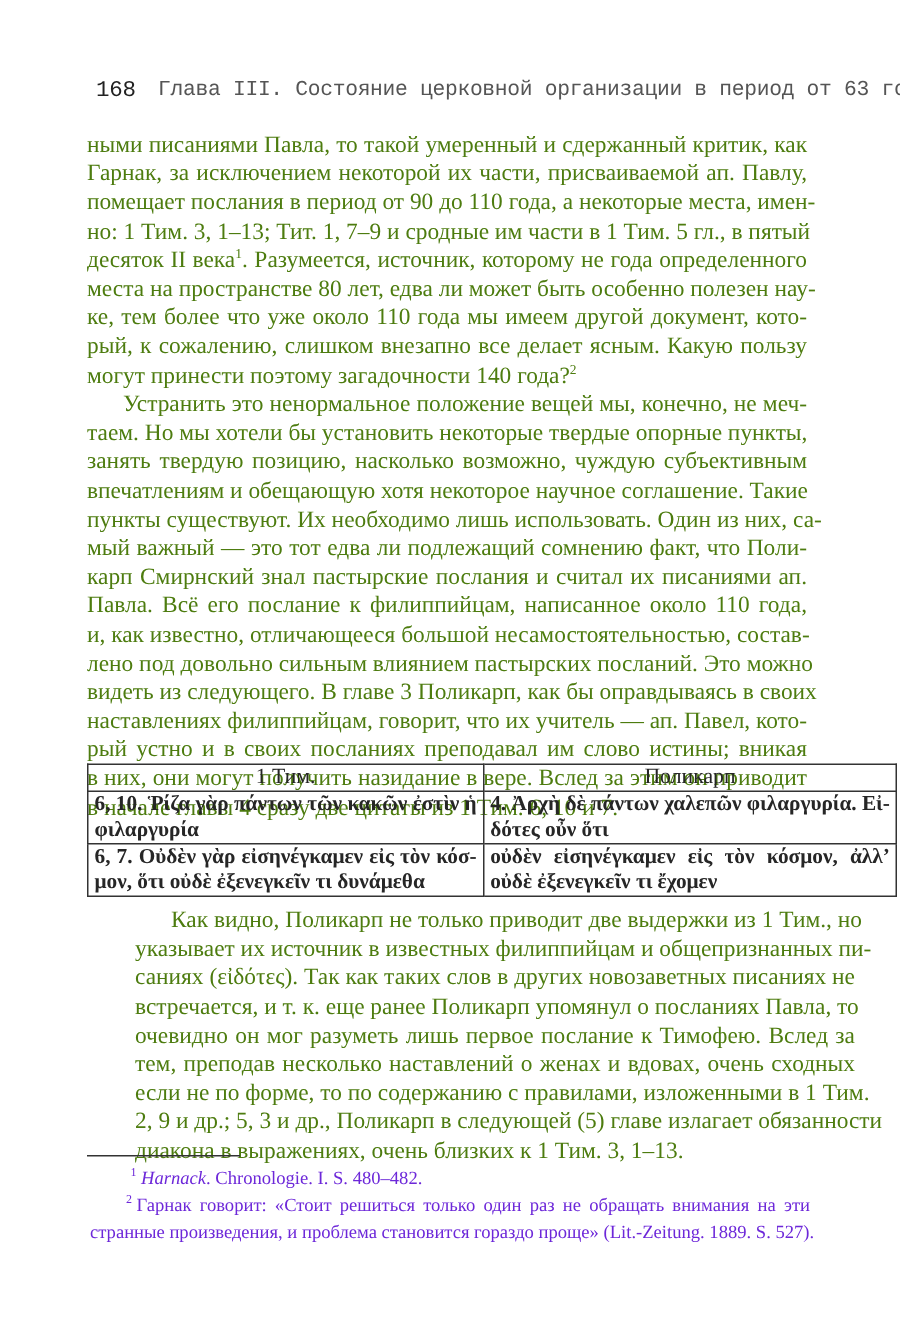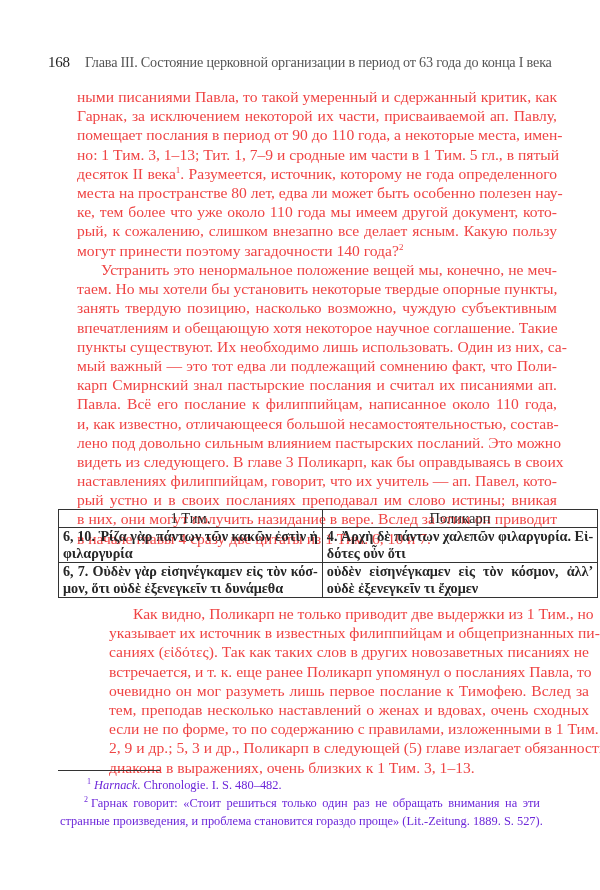--- a/index.html
+++ b/index.html
@@ -1,29 +1,29 @@
 <!DOCTYPE html>
 <html><head>
 <meta charset="utf-8">
 <style>
   html, body { margin:0; padding:0; background:#ffffff; }
   body { width:600px; height:890px; position:relative; overflow:hidden;
          font-family:"DejaVu Serif","Liberation Serif",serif; color:#2a2a2a; }
   .page { position:absolute; left:0; top:0; width:600px; height:890px; background:#fff; }
 
-  .running-head { position:absolute; left:48px; top:49px; width:490px; height:22px;
-    font-family:Liberation Serif, serif; font-size:14.2px; color:#3a3a3a;
-    white-space:nowrap; display:flex; align-items:flex-end; letter-spacing:-0.2px; }
+  .running-head { position:absolute; left:64px; top:49px; width:490px; height:22px;
+    font-family:Liberation Mono, monospace; font-size:14.2px; color:#3a3a3a;
+    white-space:nowrap; display:flex; align-items:center; letter-spacing:-0.2px; }
   .running-head .pno { font-size:15px; color:#222; }
   .running-head .bar { display:inline-block; width:3px; height:17px; background:#222; margin:0 7px 0 8px; }
   .running-head .title { font-weight:300; color:#555; }
 
-  .text { position:absolute; left:77px; width:480px;
+  .text { position:absolute; left:58px; width:480px;
           font-family:"Liberation Serif","DejaVu Serif",serif; font-size:15.6px; line-height:19.2px;
-          color:#ef4444; }
+          color:#4d7c0f; }
   .line { display:block; height:19.2px; white-space:nowrap; text-align:justify; text-align-last:justify; }
   .line.last { text-align-last:left; }
   .line.indent { padding-left:24px; }
   sup { font-size:9px; line-height:0; vertical-align:6px; }
 
   .tbl { position:absolute; left:58px; top:509px; width:482px; border-collapse:collapse;
          font-family:"Liberation Serif","DejaVu Serif",serif; font-size:14.2px; color:#262626; }
   .tbl td, .tbl th { border:1px solid #333; padding:0 4px; vertical-align:top; line-height:17px;font-weight:bold; }
   .tbl th { font-weight:normal; text-align:center; height:17px; font-size:14.5px; }
   .tbl td { height:34px; }

